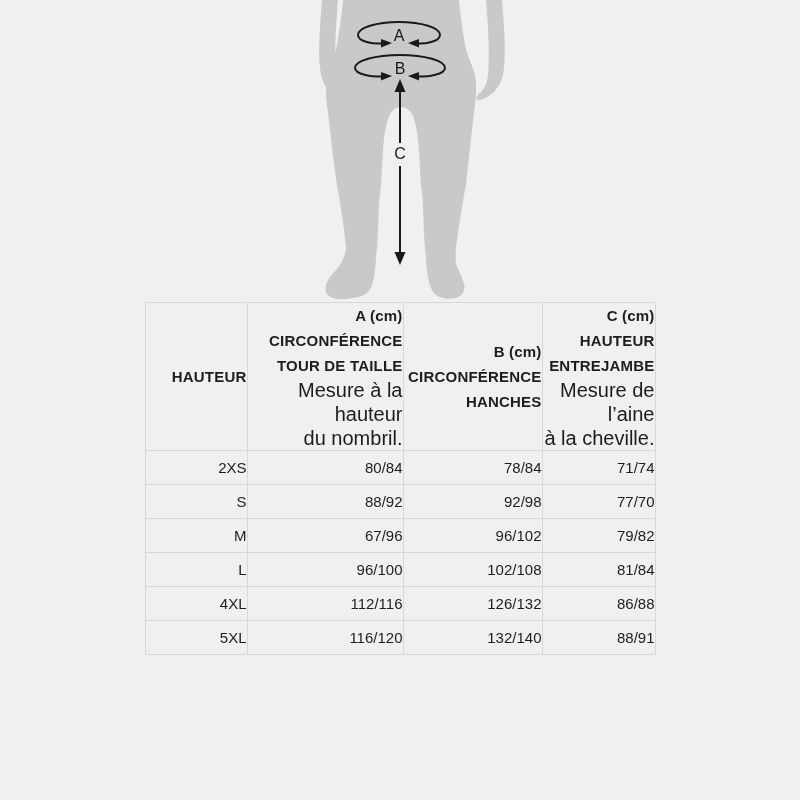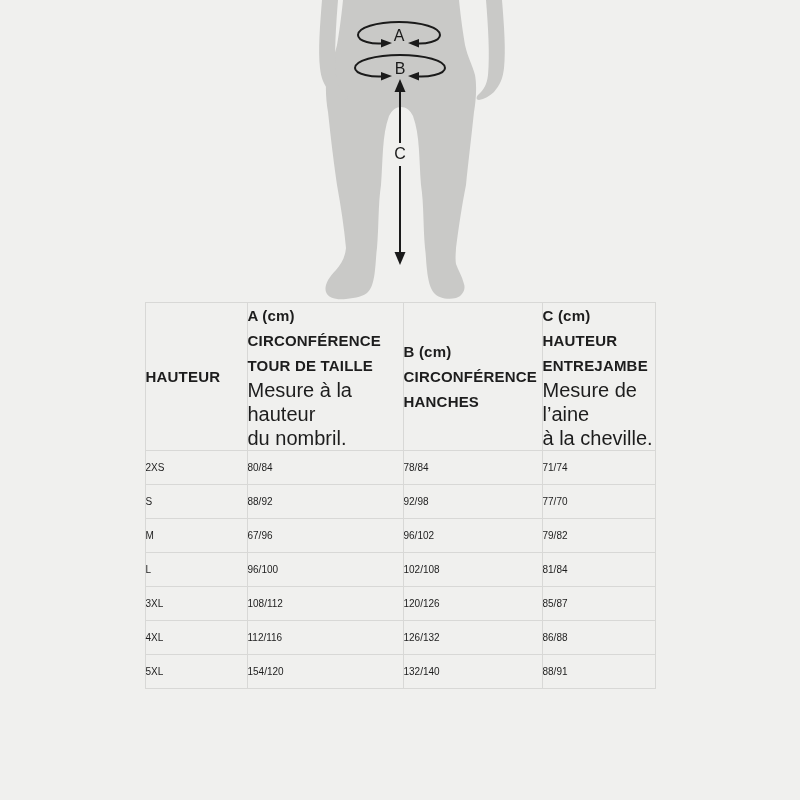--- a/index.html
+++ b/index.html
@@ -21,39 +21,39 @@
   }
   table.size-table {
     border-collapse: collapse;
     table-layout: fixed;
     width: 510px;
     margin: 0 auto;
     color: #1d1d1d;
   }
   .size-table th, .size-table td {
     border: 1px solid #d8d8d6;
-    text-align: left;
+    text-align: right;
     vertical-align: middle;
     padding: 0;
     font-weight: normal;
   }
   .size-table thead tr { height: 145px; }
   .size-table tbody tr { height: 34px; }
   .col-title {
     font-weight: bold;
     font-size: 15px;
     line-height: 25px;
     letter-spacing: 0.2px;
   }
   .col-note {
     font-weight: normal;
     font-size: 20px;
     line-height: 24px;
   }
-  .size-table td { font-size: 10px; }
+  .size-table td { font-size: 15px; }
 </style>
 </head>
 <body>
 
 <div class="canvas">
 
   <svg class="diagram" width="800" height="302" viewBox="0 0 800 302">
     <g fill="#c9c9c7">
       <path d="M 343 0
         C 341 20 339 33 337 45 C 334 58 330 64 327 75 C 325 86 326 100 328 112
@@ -168,33 +168,27 @@
           <td>96/102</td>
           <td>79/82</td>
         </tr>
         <tr>
           <td>L</td>
           <td>96/100</td>
           <td>102/108</td>
           <td>81/84</td>
         </tr>
         <tr>
-          <td>3XL</td>
-          <td>108/112</td>
-          <td>120/126</td>
-          <td>85/87</td>
-        </tr>
-        <tr>
           <td>4XL</td>
           <td>112/116</td>
           <td>126/132</td>
           <td>86/88</td>
         </tr>
         <tr>
           <td>5XL</td>
-          <td>154/120</td>
+          <td>116/120</td>
           <td>132/140</td>
           <td>88/91</td>
         </tr>
       </tbody>
     </table>
 
 </div>
 
 </body></html>

